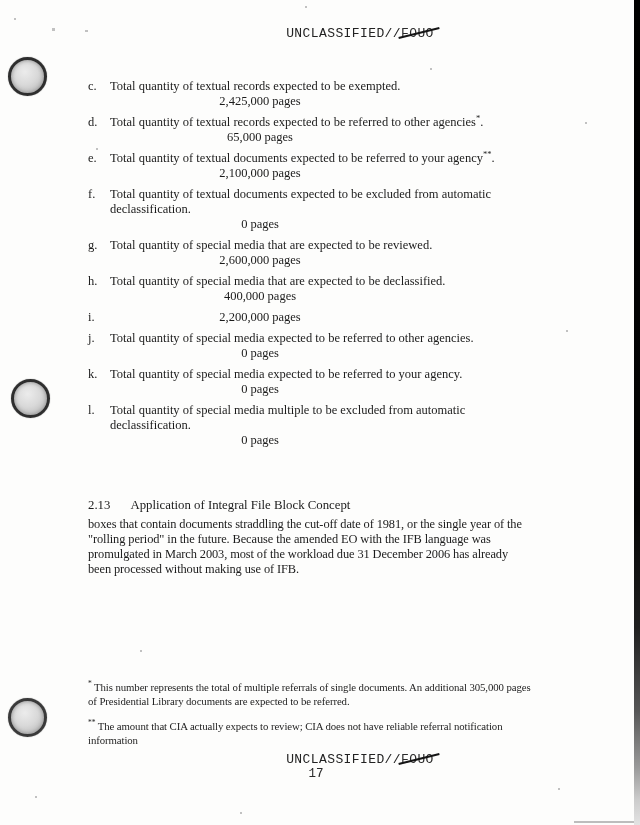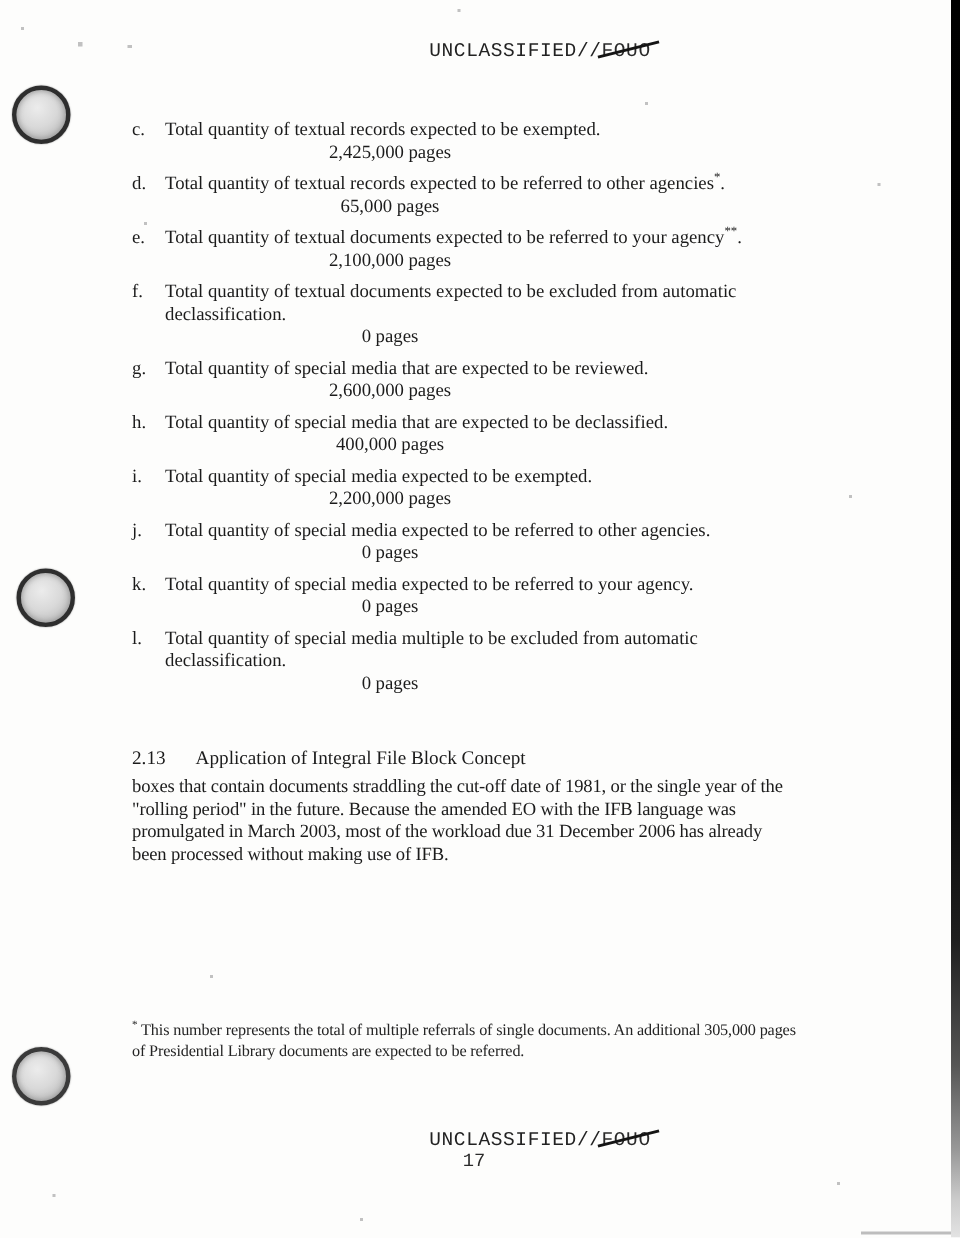--- a/index.html
+++ b/index.html
@@ -151,21 +151,20 @@
     </div>
 
     <div class="item">
       <span class="label">h.</span>
       <div class="text"><span>Total quantity of special media that are expected to be declassified.</span><sup></sup><span></span><div></div></div>
       <div class="qty"><b>400,000</b><span class="unit">pages</span></div>
     </div>
 
     <div class="item">
       <span class="label">i.</span>
-      <div class="text"><span>Total quantity of special media expected to be exempted.</span><sup></sup><span></span><div></div></div>
       <div class="qty"><b>2,200,000</b><span class="unit">pages</span></div>
     </div>
 
     <div class="item">
       <span class="label">j.</span>
       <div class="text"><span>Total quantity of special media expected to be referred to other agencies.</span><sup></sup><span></span><div></div></div>
       <div class="qty"><b>0</b><span class="unit">pages</span></div>
     </div>
 
     <div class="item">
@@ -187,20 +186,21 @@
   </div>
   <div class="section-body">
     <div>boxes that contain documents straddling the cut-off date of 1981, or the single year of the</div>
     <div>"rolling period" in the future.  Because the amended EO with the IFB language was</div>
     <div>promulgated in March 2003, most of the workload due 31 December 2006 has already</div>
     <div>been processed without making use of IFB.</div>
   </div>
 
   <div class="footnotes">
     <div class="footnote"><sup>*</sup> <span>This number represents the total of multiple referrals of single documents.  An additional 305,000 pages</span><div>of Presidential Library documents are expected to be referred.</div></div>
+    <div class="footnote"><sup>**</sup> <span>The amount that CIA actually expects to review; CIA does not have reliable referral notification</span><div>information</div></div>
   </div>
 
   <div class="classification footer"><span>UNCLASSIFIED//</span><span class="struck"><span>FOUO</span><span class="strike-line"></span></span></div>
   <div class="pageno">17</div>
 
   <div>
     <div class="speck s1"></div>
     <div class="speck s2"></div>
     <div class="speck s3"></div>
     <div class="speck s4"></div>

